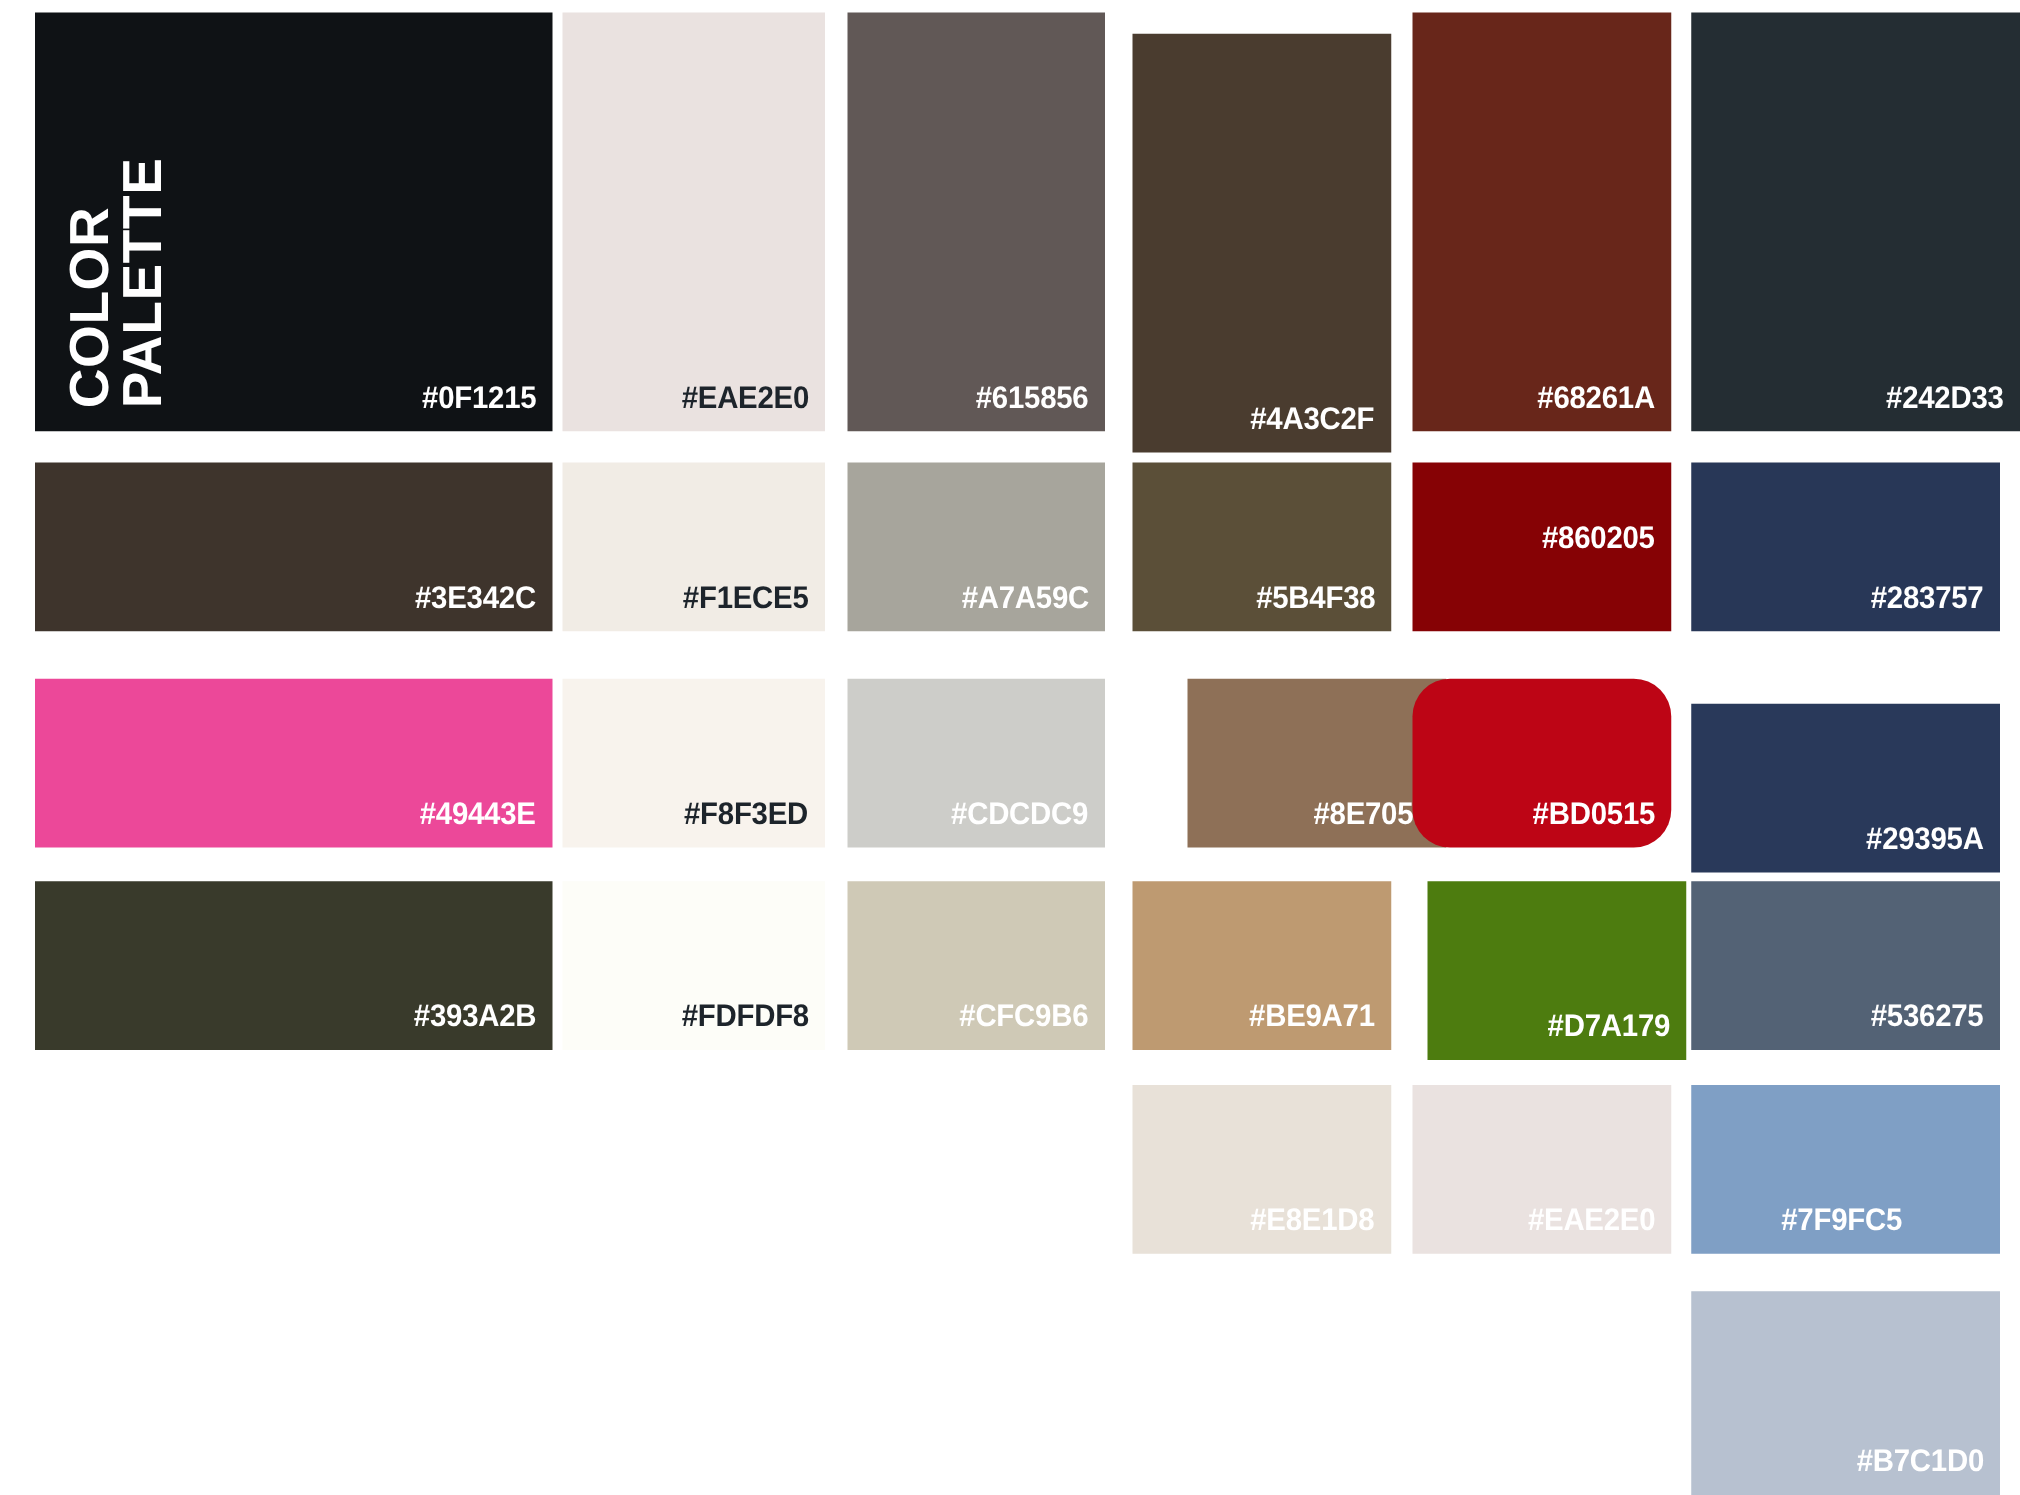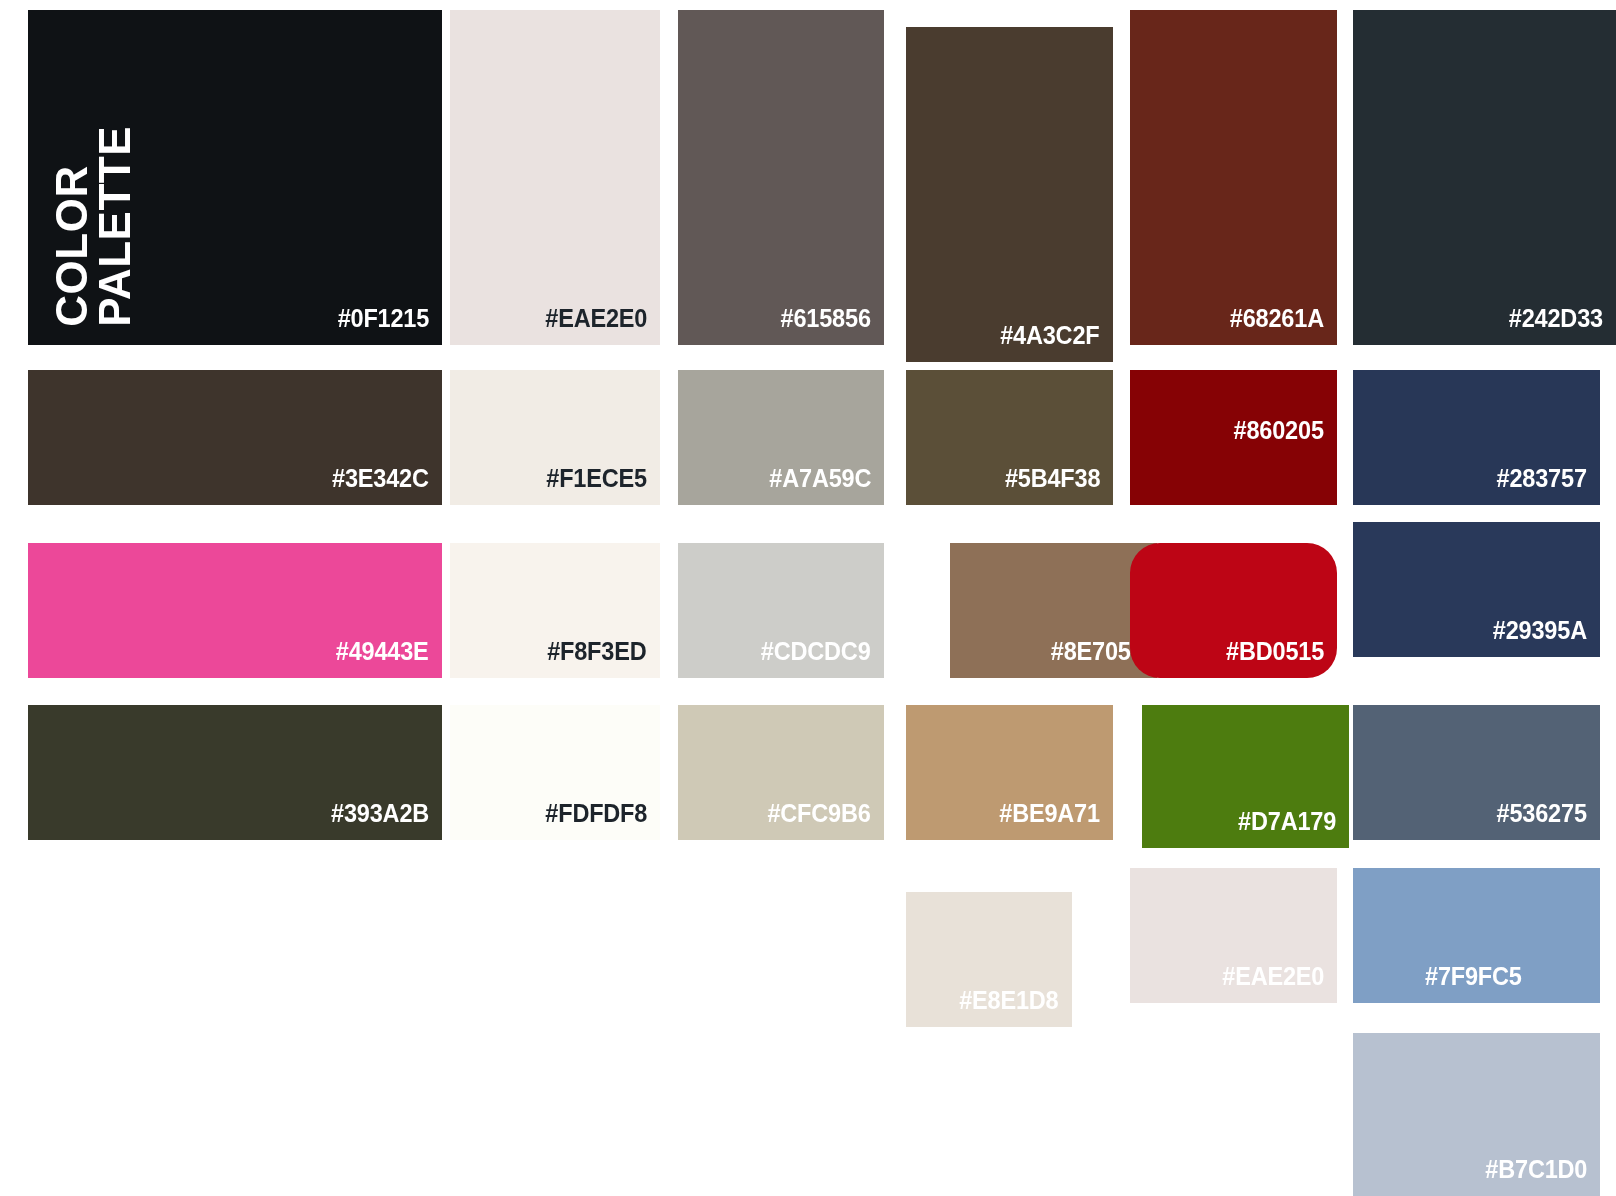--- a/index.html
+++ b/index.html
@@ -118,42 +118,42 @@
     </div>
     <div class="swatch" style="left: 678px; top: 543px; width: 206px; height: 135px; background: rgb(205, 205, 201);">
       <span class="swatch-label label-light">#CDCDC9</span>
     </div>
     <div class="swatch" style="left: 906px; top: 543px; width: 207px; height: 135px; background: rgb(142, 112, 87); margin-left: 44px;">
       <span class="swatch-label label-light">#8E7057</span>
     </div>
     <div class="swatch" style="left: 1130px; top: 543px; width: 207px; height: 135px; background: rgb(189, 5, 21); border-radius: 30px;">
       <span class="swatch-label label-light">#BD0515</span>
     </div>
-    <div class="swatch" style="left: 1353px; top: 522px; width: 247px; height: 135px; background: rgb(41, 57, 90);">
+    <div class="swatch" style="left: 1353px; top: 563px; width: 247px; height: 135px; background: rgb(41, 57, 90);">
       <span class="swatch-label label-light">#29395A</span>
     </div>
     <div class="swatch" style="left: 28px; top: 705px; width: 414px; height: 135px; background: rgb(57, 58, 43);">
       <span class="swatch-label label-light">#393A2B</span>
     </div>
     <div class="swatch" style="left: 450px; top: 705px; width: 210px; height: 135px; background: rgb(253, 253, 248);">
       <span class="swatch-label label-dark">#FDFDF8</span>
     </div>
     <div class="swatch" style="left: 678px; top: 705px; width: 206px; height: 135px; background: rgb(207, 201, 182);">
       <span class="swatch-label label-light">#CFC9B6</span>
     </div>
     <div class="swatch" style="left: 906px; top: 705px; width: 207px; height: 135px; background: rgb(190, 154, 113);">
       <span class="swatch-label label-light">#BE9A71</span>
     </div>
     <div class="swatch" style="left: 1130px; top: 705px; width: 207px; height: 143px; background: #4d7c0f; margin-left: 12px;">
       <span class="swatch-label label-light">#D7A179</span>
     </div>
     <div class="swatch" style="left: 1353px; top: 705px; width: 247px; height: 135px; background: rgb(83, 98, 117);">
       <span class="swatch-label label-light">#536275</span>
     </div>
-    <div class="swatch" style="left: 906px; top: 868px; width: 166px; height: 135px; background: rgb(232, 225, 216); margin-top: 24px;">
+    <div class="swatch" style="left: 906px; top: 868px; width: 207px; height: 135px; background: rgb(232, 225, 216);">
       <span class="swatch-label label-light">#E8E1D8</span>
     </div>
     <div class="swatch" style="left: 1130px; top: 868px; width: 207px; height: 135px; background: rgb(234, 226, 224);">
       <span class="swatch-label label-light">#EAE2E0</span>
     </div>
     <div class="swatch" style="left: 1353px; top: 868px; width: 247px; height: 135px; background: rgb(127, 159, 197); justify-content: center;">
       <span class="swatch-label label-light">#7F9FC5</span>
     </div>
     <div class="swatch" style="left: 1353px; top: 1033px; width: 247px; height: 163px; background: rgb(183, 193, 208);">
       <span class="swatch-label label-light">#B7C1D0</span>

